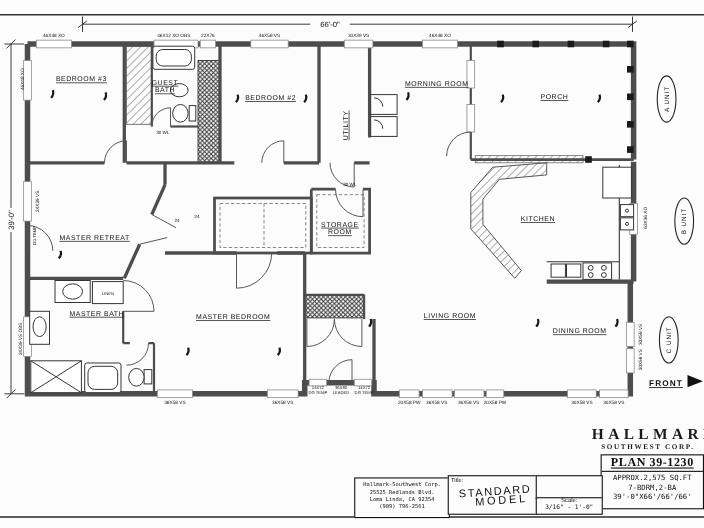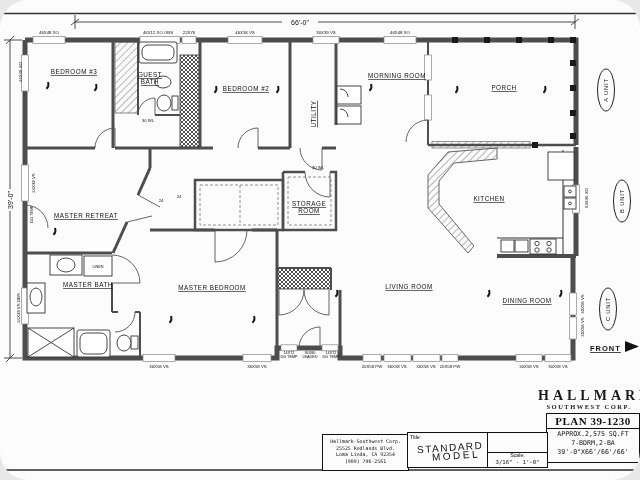--- a/index.html
+++ b/index.html
@@ -1,35 +1,35 @@
 <!DOCTYPE html>
 <html><head>
 <meta charset="utf-8">
 <style>
   html,body{margin:0;padding:0;background:#e8e8e8;}
   .sheet{position:relative;width:640px;height:480px;background:#fcfcfc;overflow:hidden;
-         font-family:"Liberation Sans",sans-serif;border-radius:28px;}
+         font-family:"Liberation Sans",sans-serif;}
   .sheet svg{position:absolute;left:0;top:0;}
   
   .rm{font:6.3px "Liberation Sans",sans-serif;letter-spacing:.5px;fill:#111;
       text-decoration:underline;text-anchor:middle;}
   .wl{font:4.3px "Liberation Sans",sans-serif;fill:#111;text-anchor:middle;}
   .tn{font:3.8px "Liberation Sans",sans-serif;fill:#111;text-anchor:middle;}
   .dl{font:4.2px "Liberation Sans",sans-serif;fill:#111;text-anchor:middle;}
   .dim{font:7px "Liberation Sans",sans-serif;fill:#111;text-anchor:middle;}
   .un{font:5.8px "Liberation Sans",sans-serif;letter-spacing:.8px;fill:#111;text-anchor:middle;}
   .fr{font:bold 7.5px "Liberation Sans",sans-serif;letter-spacing:1px;fill:#111;
       text-decoration:underline;}
   .tb-hallmark{position:absolute;left:538px;top:388px;width:102px;text-align:center;color:#1a1a1a;}
   .tb-hallmark .nm{font-family:"Liberation Serif",serif;font-size:14px;letter-spacing:4px;font-weight:bold;white-space:nowrap;}
   .tb-hallmark .sb{font-family:"Liberation Serif",serif;font-size:6.5px;font-weight:bold;letter-spacing:1.5px;margin-top:-1px;}
   .tb-planbox{position:absolute;left:546px;top:413px;width:92px;height:48px;border:1.6px solid #111;
               background:#fcfcfc;color:#111;}
   .tb-planbox .pn{font-family:"Liberation Serif",serif;font-size:11px;font-weight:bold;text-align:center;
-                  border-bottom:1.4px solid #111;padding:1px 0 1px 0;letter-spacing:.5px;}
+                  text-decoration:underline;border-bottom:1.4px solid #111;padding:1px 0 1px 0;letter-spacing:.5px;}
   .tb-planbox .sp{font-family:"DejaVu Sans Mono",monospace;font-size:6.6px;text-align:center;line-height:1.35;margin-top:1px;}
   .tb-box{position:absolute;border:1px solid #111;background:#fcfcfc;color:#111;}
   .tb-addr{left:322px;top:434px;width:85px;height:32px;
            font-family:"DejaVu Sans Mono",monospace;font-size:4.9px;text-align:center;line-height:1.35;padding-top:3px;}
   .tb-title{left:407px;top:432px;width:80px;height:34px;}
   .tb-title .lb{position:absolute;left:2px;top:1px;font-size:5.3px;}
   .tb-title .v1{position:absolute;left:9px;top:9px;font-size:10px;letter-spacing:1.5px;transform:rotate(-4deg);}
   .tb-title .v2{position:absolute;left:24px;top:17px;font-size:10px;letter-spacing:2.5px;transform:rotate(-4deg);}
   .tb-mid{left:487px;top:432px;width:59px;height:20px;}
   .tb-scale{left:487px;top:452px;width:59px;height:14px;text-align:center;}

